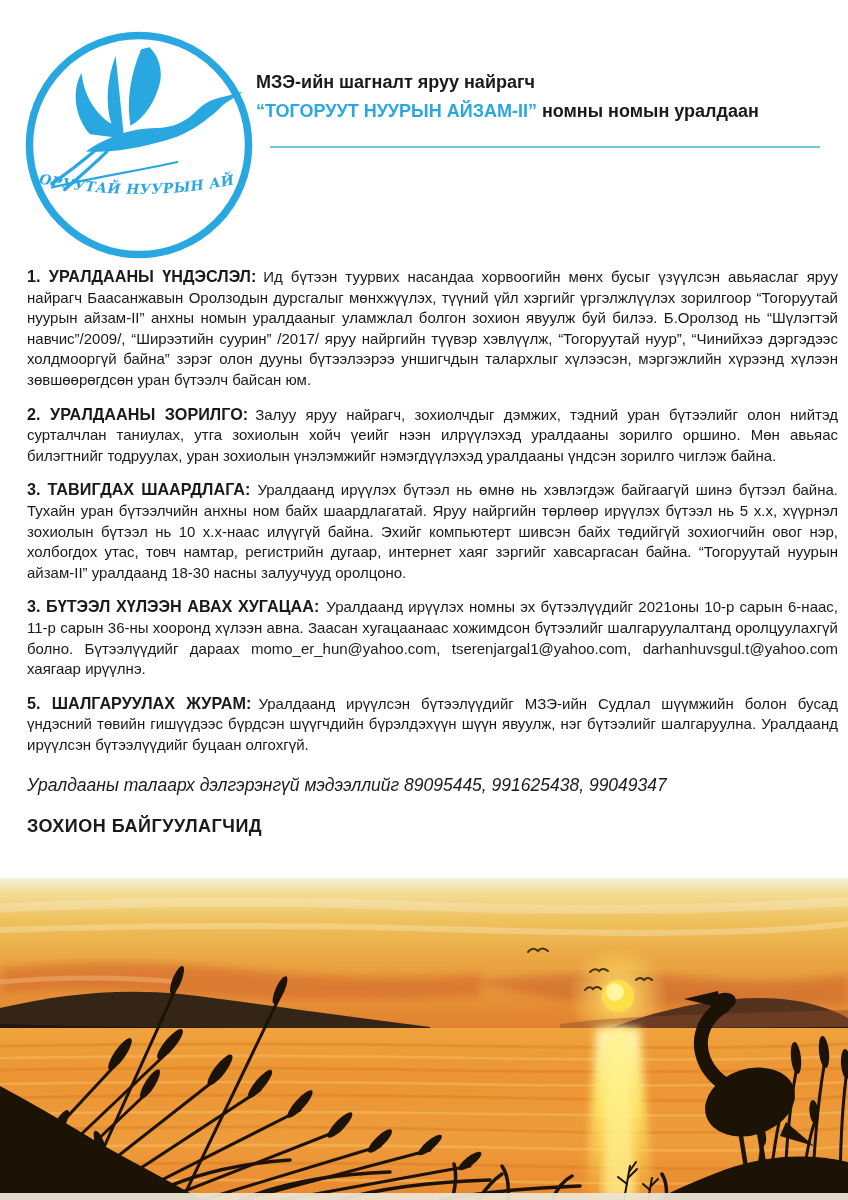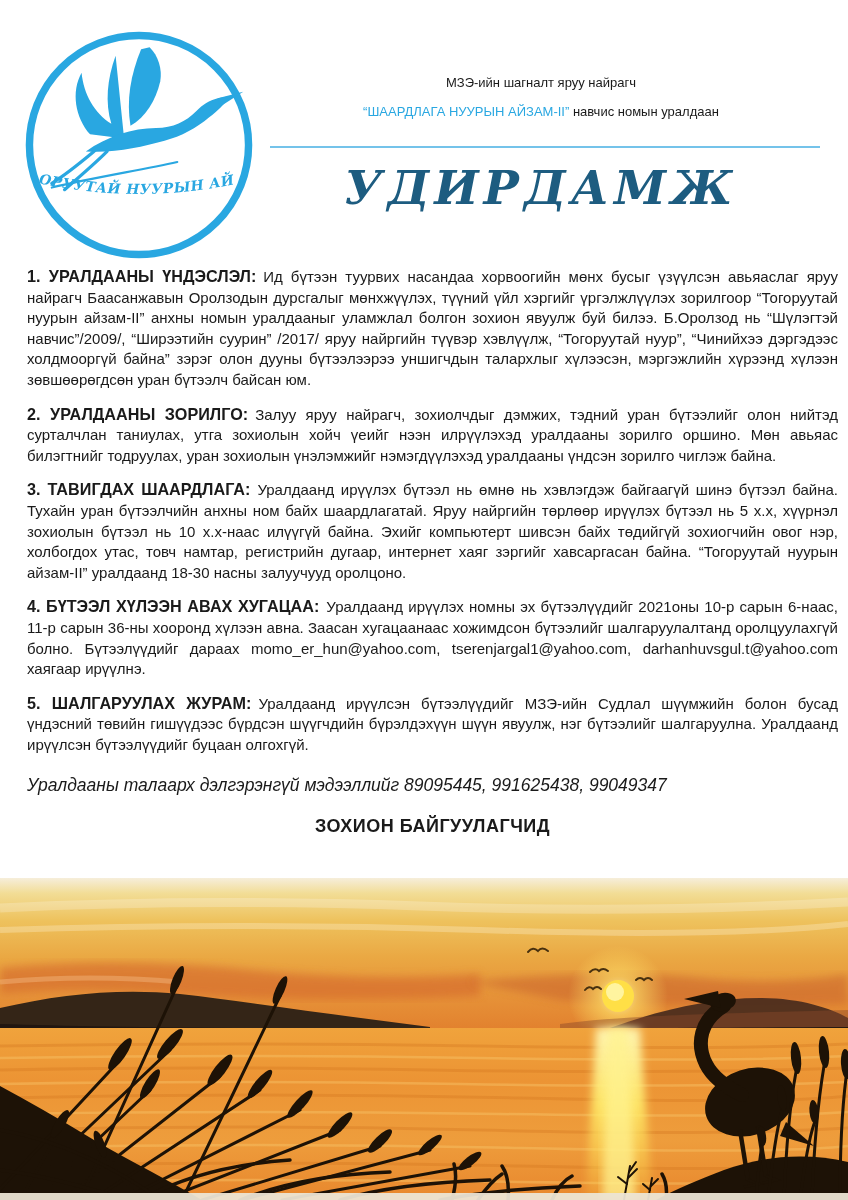--- a/index.html
+++ b/index.html
@@ -2,33 +2,33 @@
 <html style="--accent-blue: #29a7e1; --title-teal: #1d5c80; --text-black: #1a1a1a; --divider-blue: #74c3ea;"><head>
 <meta charset="utf-8">
 <style>
   html,body{margin:0;padding:0;background:#ffffff;}
   .page{position:relative;width:848px;height:1200px;background:#fff;overflow:hidden;
         font-family:"Liberation Sans",sans-serif;color:#1a1a1a;}
   
   .top{position:absolute;left:22px;top:28px;width:804px;display:flex;}
   .logo-wrap{width:234px;height:234px;flex:none;}
   .head{flex:1;padding-top:40px;min-width:0;}
-  .head-line{font-weight:normal;font-size:13px;line-height:29px;text-align:center;white-space:nowrap;}
+  .head-line{font-weight:bold;font-size:18px;line-height:29px;white-space:nowrap;}
   .hl{color:var(--accent-blue,#29a7e1);}
   .divider{height:2px;border:none;background:#74c3ea;margin:20px 6px 0 14px;}
   .doc-title{margin-top:12px;text-align:center;font-family:"DejaVu Serif",serif;
              font-style:italic;font-weight:bold;font-size:47px;letter-spacing:5px;
              color:var(--title-teal,#1d5c80);}
   
   .content{position:absolute;left:27px;right:10px;top:266px;font-size:15px;
            line-height:20.6px;text-align:justify;}
   .sec{margin:0 0 13px 0;}
   .sec strong{font-size:16.2px;margin-right:7px;white-space:nowrap;}
   .contact{margin-top:18px;text-align:left;font-style:italic;font-size:17.5px;line-height:25px;}
-  .organizers{margin-top:18px;text-align:center;font-weight:bold;font-size:18px;letter-spacing:.5px;}
+  .organizers{margin-top:18px;font-weight:bold;font-size:18px;letter-spacing:.5px;}
   
   .scene{position:absolute;left:0;bottom:0;width:848px;height:322px;display:block;}
 </style>
 </head>
 <body>
 
 <div class="page">
 
   <div class="top">
     <div class="logo-wrap">
@@ -46,31 +46,30 @@
         <defs>
             <path id="arcpath" d="M16 146 Q110 166 204 146" fill="none"></path>
           </defs>
         <text font-family="DejaVu Serif,serif" font-style="italic" font-weight="bold" font-size="13" fill="#29a7e1" letter-spacing="0.5">
           <textPath href="#arcpath" startOffset="50%" text-anchor="middle">ТОГОРУУТАЙ НУУРЫН АЙЗАМ</textPath>
         </text>
       </svg>
     </div>
     <div class="head">
       <div class="head-line">МЗЭ-ийн шагналт яруу найрагч</div>
-      <div class="head-line"><span class="hl">“ШААРДЛАГА НУУРЫН АЙЗАМ-II”</span><span> навчис номын уралдаан</span></div>
+      <div class="head-line"><span class="hl">“ТОГОРУУТ НУУРЫН АЙЗАМ-II”</span><span> номны номын уралдаан</span></div>
       <hr class="divider">
-      <div class="doc-title">УДИРДАМЖ</div>
     </div>
   </div>
 
   <div class="content">
     <p class="sec"><strong>1. УРАЛДААНЫ ҮНДЭСЛЭЛ:</strong><span>Ид бүтээн туурвих насандаа хорвоогийн мөнх бусыг үзүүлсэн авьяаслаг яруу найрагч Баасанжавын Оролзодын дурсгалыг мөнхжүүлэх, түүний үйл хэргийг үргэлжлүүлэх зорилгоор “Тогоруутай нуурын айзам-II” анхны номын уралдааныг уламжлал болгон зохион явуулж буй билээ. Б.Оролзод нь “Шүлэгтэй навчис”/2009/, “Ширээтийн суурин” /2017/ яруу найргийн түүвэр хэвлүүлж, “Тогоруутай нуур”, “Чинийхээ дэргэдээс холдмооргүй байна” зэрэг олон дууны бүтээлээрээ уншигчдын талархлыг хүлээсэн, мэргэжлийн хүрээнд хүлээн зөвшөөрөгдсөн уран бүтээлч байсан юм.</span></p>
     <p class="sec"><strong>2. УРАЛДААНЫ ЗОРИЛГО:</strong><span>Залуу яруу найрагч, зохиолчдыг дэмжих, тэдний уран бүтээлийг олон нийтэд сурталчлан таниулах, утга зохиолын хойч үеийг нээн илрүүлэхэд уралдааны зорилго оршино. Мөн авьяас билэгтнийг тодруулах, уран зохиолын үнэлэмжийг нэмэгдүүлэхэд уралдааны үндсэн зорилго чиглэж байна.</span></p>
     <p class="sec"><strong>3. ТАВИГДАХ ШААРДЛАГА:</strong><span>Уралдаанд ирүүлэх бүтээл нь өмнө нь хэвлэгдэж байгаагүй шинэ бүтээл байна. Тухайн уран бүтээлчийн анхны ном байх шаардлагатай. Яруу найргийн төрлөөр ирүүлэх бүтээл нь 5 х.х, хүүрнэл зохиолын бүтээл нь 10 х.х-наас илүүгүй байна. Эхийг компьютерт шивсэн байх төдийгүй зохиогчийн овог нэр, холбогдох утас, товч намтар, регистрийн дугаар, интернет хаяг зэргийг хавсаргасан байна. “Тогоруутай нуурын айзам-II” уралдаанд 18-30 насны залуучууд оролцоно.</span></p>
-    <p class="sec"><strong>4. БҮТЭЭЛ ХҮЛЭЭН АВАХ ХУГАЦАА:</strong><span>Уралдаанд ирүүлэх номны эх бүтээлүүдийг 2021оны 10-р сарын 6-наас, 11-р сарын 36-ны хооронд хүлээн авна. Заасан хугацаанаас хожимдсон бүтээлийг шалгаруулалтанд оролцуулахгүй болно. Бүтээлүүдийг дараах momo_er_hun@yahoo.com, tserenjargal1@yahoo.com, darhanhuvsgul.t@yahoo.com хаягаар ирүүлнэ.</span></p>
+    <p class="sec"><strong>3. БҮТЭЭЛ ХҮЛЭЭН АВАХ ХУГАЦАА:</strong><span>Уралдаанд ирүүлэх номны эх бүтээлүүдийг 2021оны 10-р сарын 6-наас, 11-р сарын 36-ны хооронд хүлээн авна. Заасан хугацаанаас хожимдсон бүтээлийг шалгаруулалтанд оролцуулахгүй болно. Бүтээлүүдийг дараах momo_er_hun@yahoo.com, tserenjargal1@yahoo.com, darhanhuvsgul.t@yahoo.com хаягаар ирүүлнэ.</span></p>
     <p class="sec"><strong>5. ШАЛГАРУУЛАХ ЖУРАМ:</strong><span>Уралдаанд ирүүлсэн бүтээлүүдийг МЗЭ-ийн Судлал шүүмжийн болон бусад үндэсний төвийн гишүүдээс бүрдсэн шүүгчдийн бүрэлдэхүүн шүүн явуулж, нэг бүтээлийг шалгаруулна. Уралдаанд ирүүлсэн бүтээлүүдийг буцаан олгохгүй.</span></p>
     <div class="contact">
       <div>Уралдааны талаарх дэлгэрэнгүй мэдээллийг 89095445, 991625438, 99049347</div>
     </div>
     <div class="organizers">ЗОХИОН БАЙГУУЛАГЧИД</div>
   </div>
 
   <svg class="scene" viewBox="0 0 848 322" preserveAspectRatio="none">
     <defs>
       <linearGradient id="sky" x1="0" y1="0" x2="0" y2="1">

